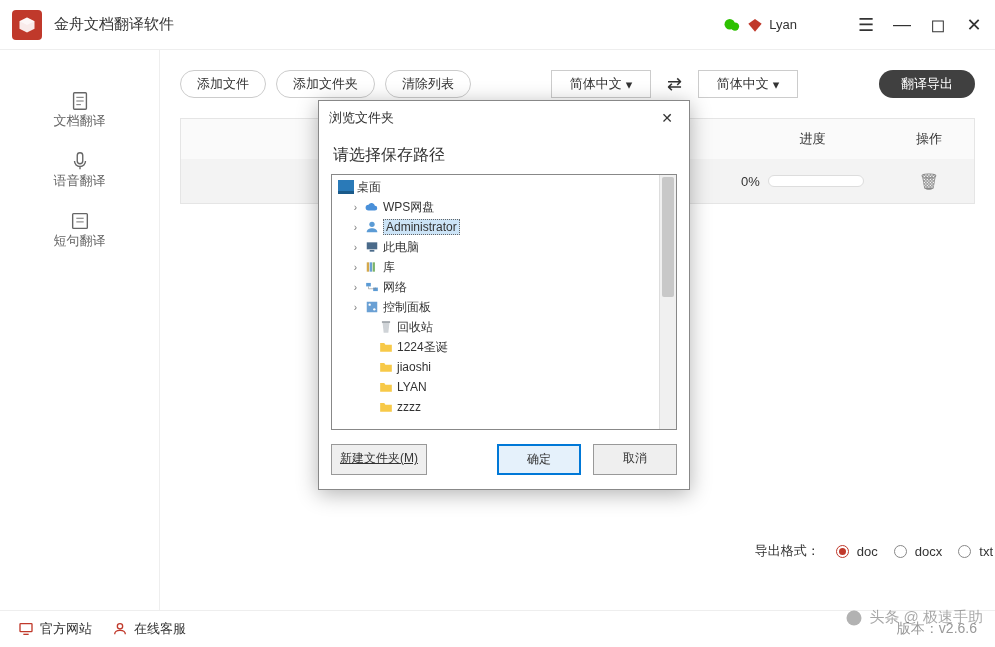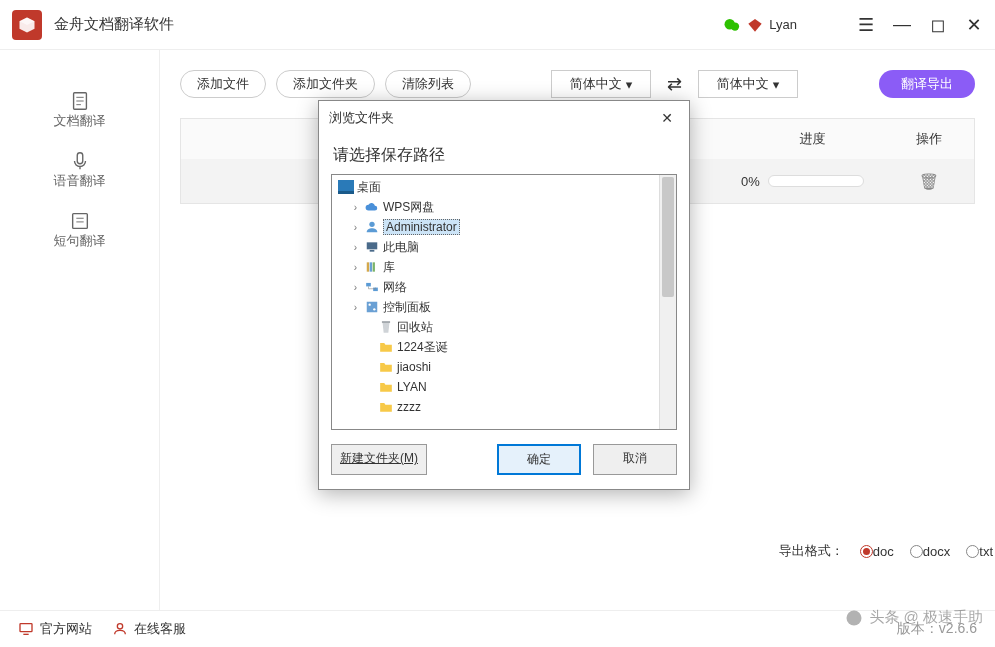--- a/index.html
+++ b/index.html
@@ -20,34 +20,34 @@
 .sidebar { width: 160px; border-right: 1px solid #eee; padding-top: 40px; }
 .side-item { height: 60px; display: flex; align-items: center; cursor: pointer; color: #666; flex-direction: column; }
 .side-item.active { background: #fdecec; color: #c0392b; }
 .side-item svg { width: 22px; height: 22px; }
 
 .main { flex: 1; padding: 20px; position: relative; }
 .toolbar { display: flex; align-items: center; gap: 10px; margin-bottom: 20px; font-size: 13px; }
 .btn-pill { border: 1px solid #ccc; border-radius: 14px; padding: 4px 16px; cursor: pointer; background: #fff; }
 .dropdown { border: 1px solid #ccc; padding: 4px 10px; min-width: 100px; display: flex; align-items: center; justify-content: center; gap: 4px; cursor: pointer; background: #fff; }
 .swap { font-size: 18px; padding: 0 6px; }
-.btn-primary { background: #8b5cf6; color: #fff; border: none; border-radius: 14px; padding: 5px 22px; cursor: pointer; margin-left: auto; }
+.btn-primary { background: #404040; color: #fff; border: none; border-radius: 14px; padding: 5px 22px; cursor: pointer; margin-left: auto; }
 
 .table { border: 1px solid #e5e5e5; }
 .thead { display: flex; background: #fafafa; height: 40px; align-items: center; }
 .th1 { width: 220px; text-align: right; }
 .th2 { flex: 1; text-align: center; }
 .th3 { width: 90px; text-align: center; }
 .trow { display: flex; background: #f3f3f3; height: 44px; align-items: center; }
 .progress-wrap { display: flex; align-items: center; gap: 8px; padding: 0 20px; }
 .progress { flex: 1; height: 12px; background: #fff; border-radius: 6px; border: 1px solid #ddd; }
 .trash { color: #888; font-size: 16px; cursor: pointer; }
 
 .footer { position: absolute; right: 2px; bottom: 50px; display: flex; align-items: center; gap: 16px; font-size: 13px; }
-.radio { display: flex; align-items: center; gap: 0; cursor: pointer; }
+.radio { display: flex; align-items: center; gap: 8px; cursor: pointer; }
 .radio-dot { width: 13px; height: 13px; border: 1px solid #888; border-radius: 50%; display: inline-flex; align-items: center; justify-content: center; }
 .radio.checked .radio-dot::after { content: ""; width: 7px; height: 7px; background: #c0392b; border-radius: 50%; }
 .radio.checked .radio-dot { border-color: #c0392b; }
 
 .bottombar { position: absolute; left: 0; right: 0; bottom: 0; height: 37px; border-top: 1px solid #eee; display: flex; align-items: center; padding: 0 18px; gap: 20px; font-size: 13px; background: #fff; }
 .bottom-link { display: flex; align-items: center; gap: 6px; cursor: pointer; color: #333; }
 .version { margin-left: auto; color: #999; font-size: 14px; }
 
 .watermark { position: absolute; right: 12px; bottom: 20px; color: rgba(0,0,0,0.35); font-size: 15px; display: flex; align-items: center; gap: 6px; }
 

